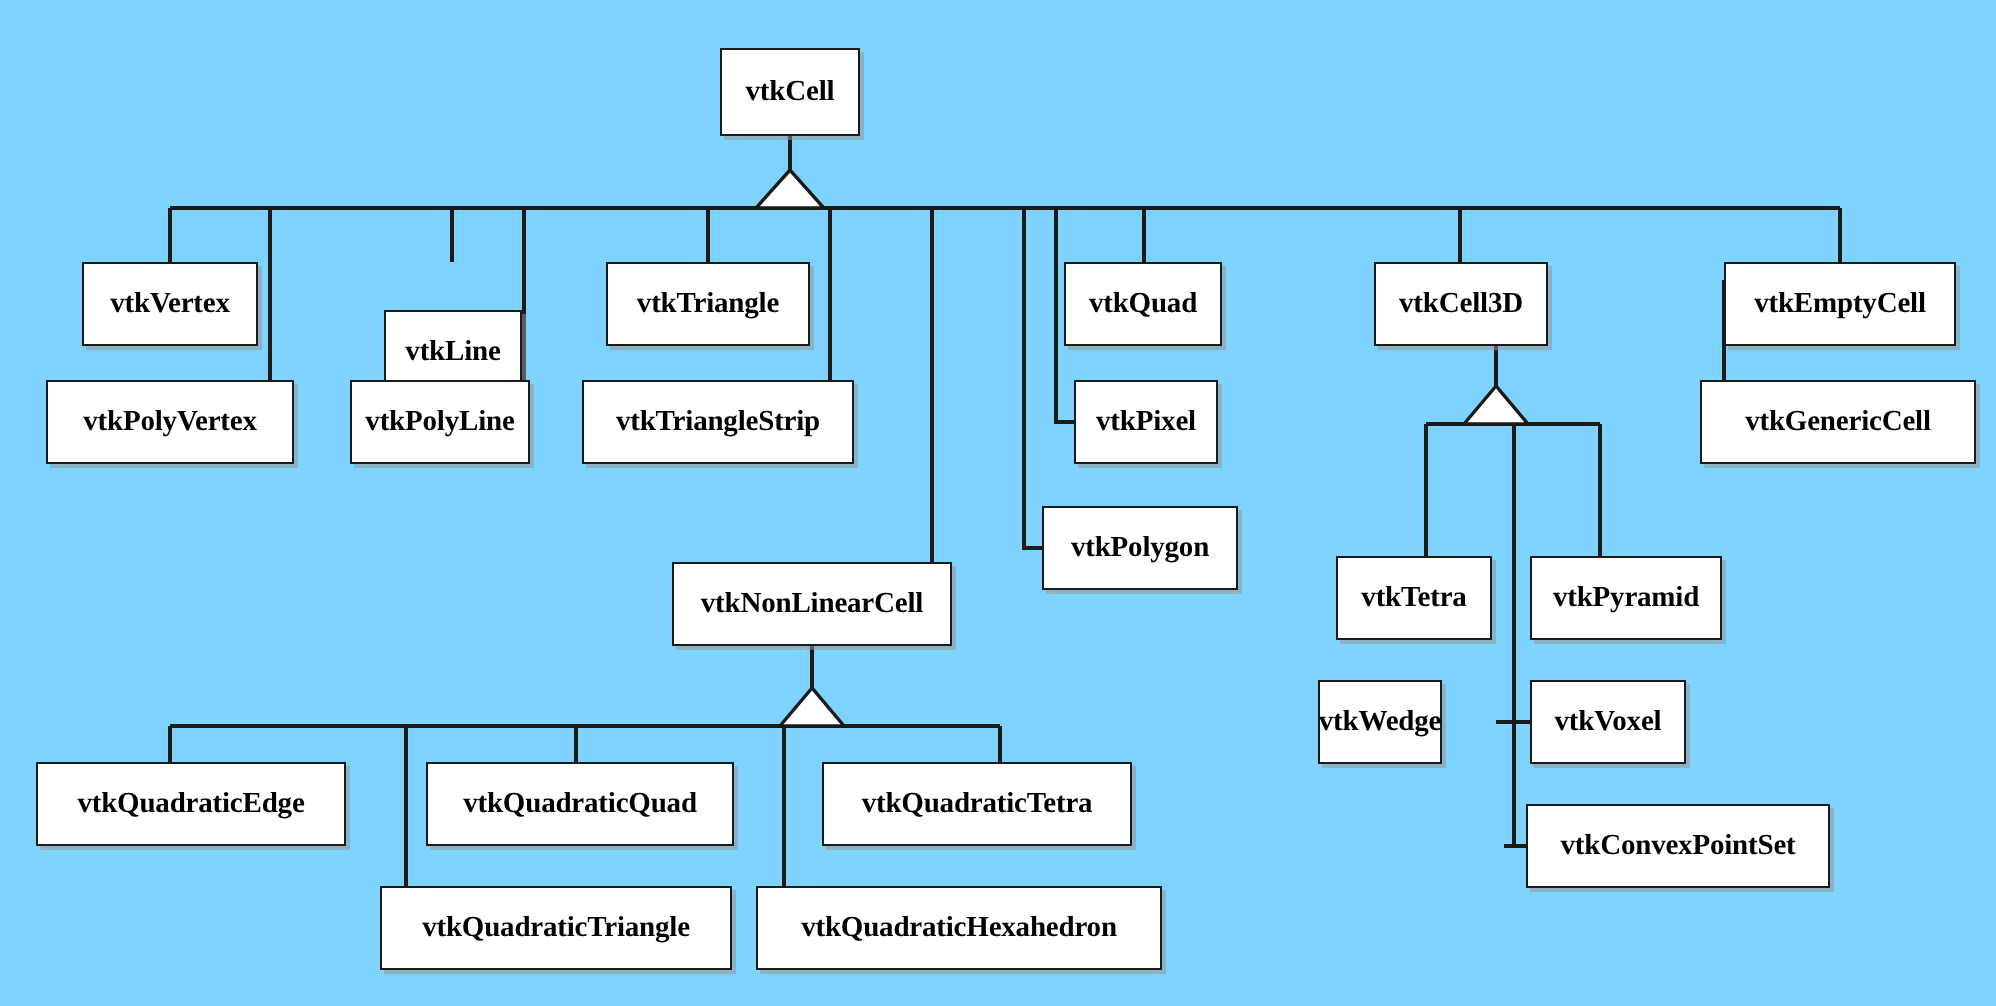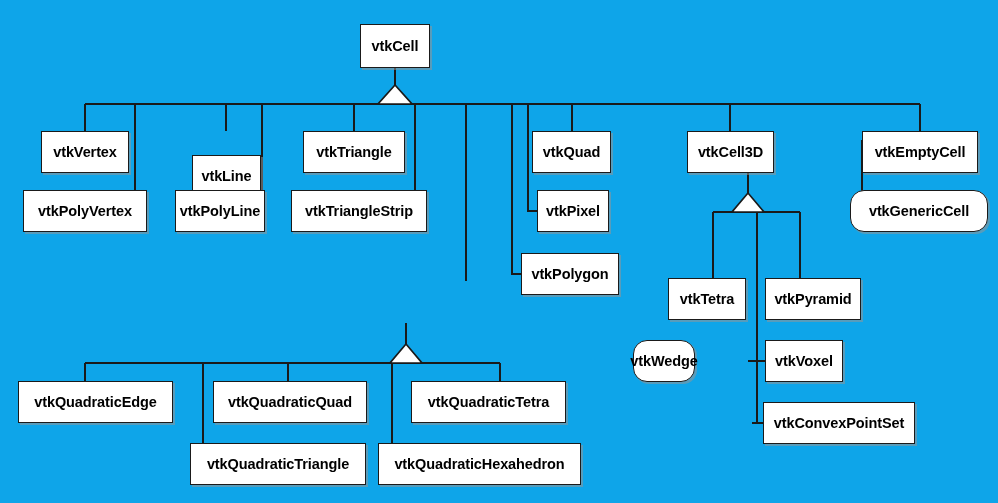--- a/index.html
+++ b/index.html
@@ -4,22 +4,22 @@
 <style>
   html, body {
     margin: 0;
     padding: 0;
     background: #ffffff;
   }
   #diagram {
     position: relative;
     width: 998px;
     height: 503px;
-    background: #0ea5e9;
-    font-family: Liberation Sans, sans-serif;
+    background: #7dd3fc;
+    font-family: Liberation Serif, serif;
     overflow: hidden;
   }
   #edges {
     position: absolute;
     left: 0;
     top: 0;
     width: 998px;
     height: 503px;
     pointer-events: none;
   }
@@ -123,37 +123,40 @@
     </div>
   <div class="node" style="left:521px;top:253px;width:98px;height:42px;">
       <span>vtkPolygon</span>
     </div>
   <div class="node" style="left:687px;top:131px;width:87px;height:42px;">
       <span>vtkCell3D</span>
     </div>
   <div class="node" style="left:862px;top:131px;width:116px;height:42px;">
       <span>vtkEmptyCell</span>
     </div>
-  <div class="node" style="left:850px;top:190px;width:138px;height:42px;border-radius:14px;">
+  <div class="node" style="left:850px;top:190px;width:138px;height:42px;">
       <span>vtkGenericCell</span>
     </div>
   <div class="node" style="left:668px;top:278px;width:78px;height:42px;">
       <span>vtkTetra</span>
     </div>
   <div class="node" style="left:765px;top:278px;width:96px;height:42px;">
       <span>vtkPyramid</span>
     </div>
-  <div class="node" style="left:633px;top:340px;width:62px;height:42px;border-radius:14px;">
+  <div class="node" style="left:659px;top:340px;width:62px;height:42px;">
       <span>vtkWedge</span>
     </div>
   <div class="node" style="left:765px;top:340px;width:78px;height:42px;">
       <span>vtkVoxel</span>
     </div>
   <div class="node" style="left:763px;top:402px;width:152px;height:42px;">
       <span>vtkConvexPointSet</span>
+    </div>
+  <div class="node" style="left:336px;top:281px;width:140px;height:42px;">
+      <span>vtkNonLinearCell</span>
     </div>
   <div class="node" style="left:18px;top:381px;width:155px;height:42px;">
       <span>vtkQuadraticEdge</span>
     </div>
   <div class="node" style="left:213px;top:381px;width:154px;height:42px;">
       <span>vtkQuadraticQuad</span>
     </div>
   <div class="node" style="left:190px;top:443px;width:176px;height:42px;">
       <span>vtkQuadraticTriangle</span>
     </div>

